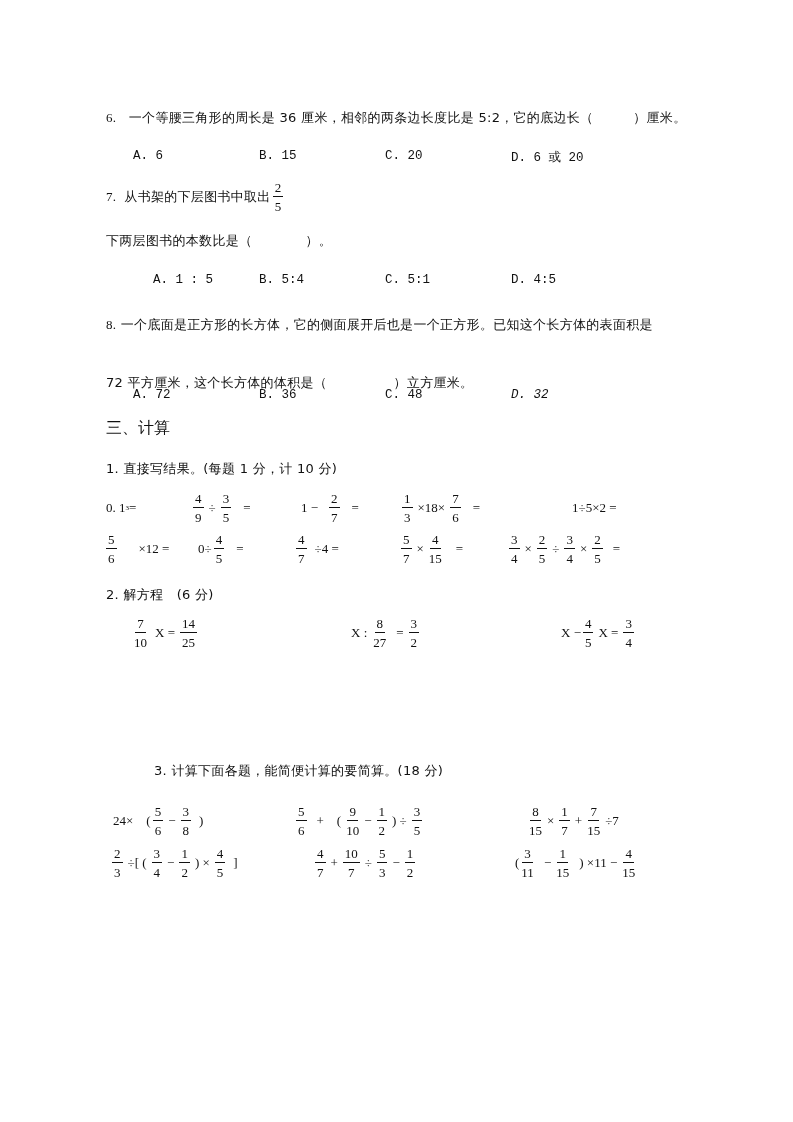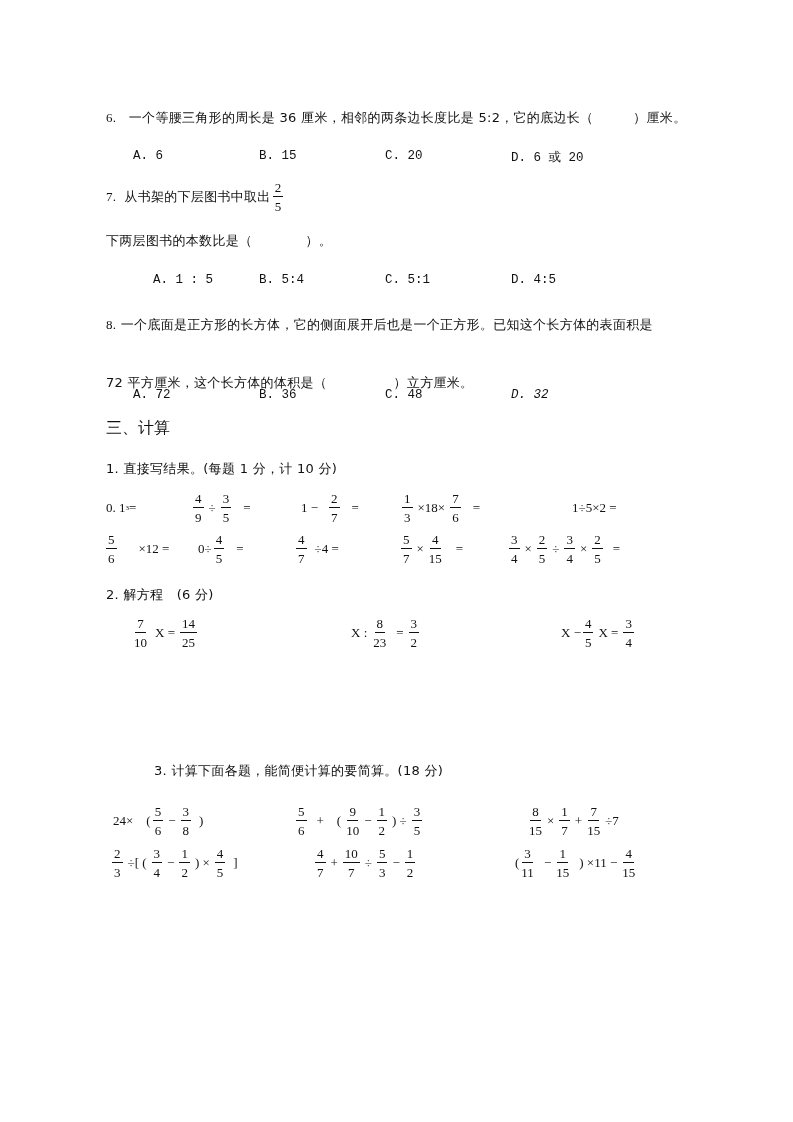--- a/index.html
+++ b/index.html
@@ -173,21 +173,21 @@
   <span class="op" style="margin-left:6px;">X =</span>
   <span class="frac">
       <span class="n">14</span>
       <span class="d">25</span>
     </span>
 </div>
 <div class="abs math" style="left:351px; top:617px;">
   <span>X :</span>
   <span class="frac" style="margin-left:6px;">
       <span class="n">8</span>
-      <span class="d">23</span>
+      <span class="d">27</span>
     </span>
   <span class="op" style="margin-left:8px;">=</span>
   <span class="frac">
       <span class="n">3</span>
       <span class="d">2</span>
     </span>
 </div>
 <div class="abs math" style="left:561px; top:617px;">
   <span>X −</span>
   <span class="frac">

